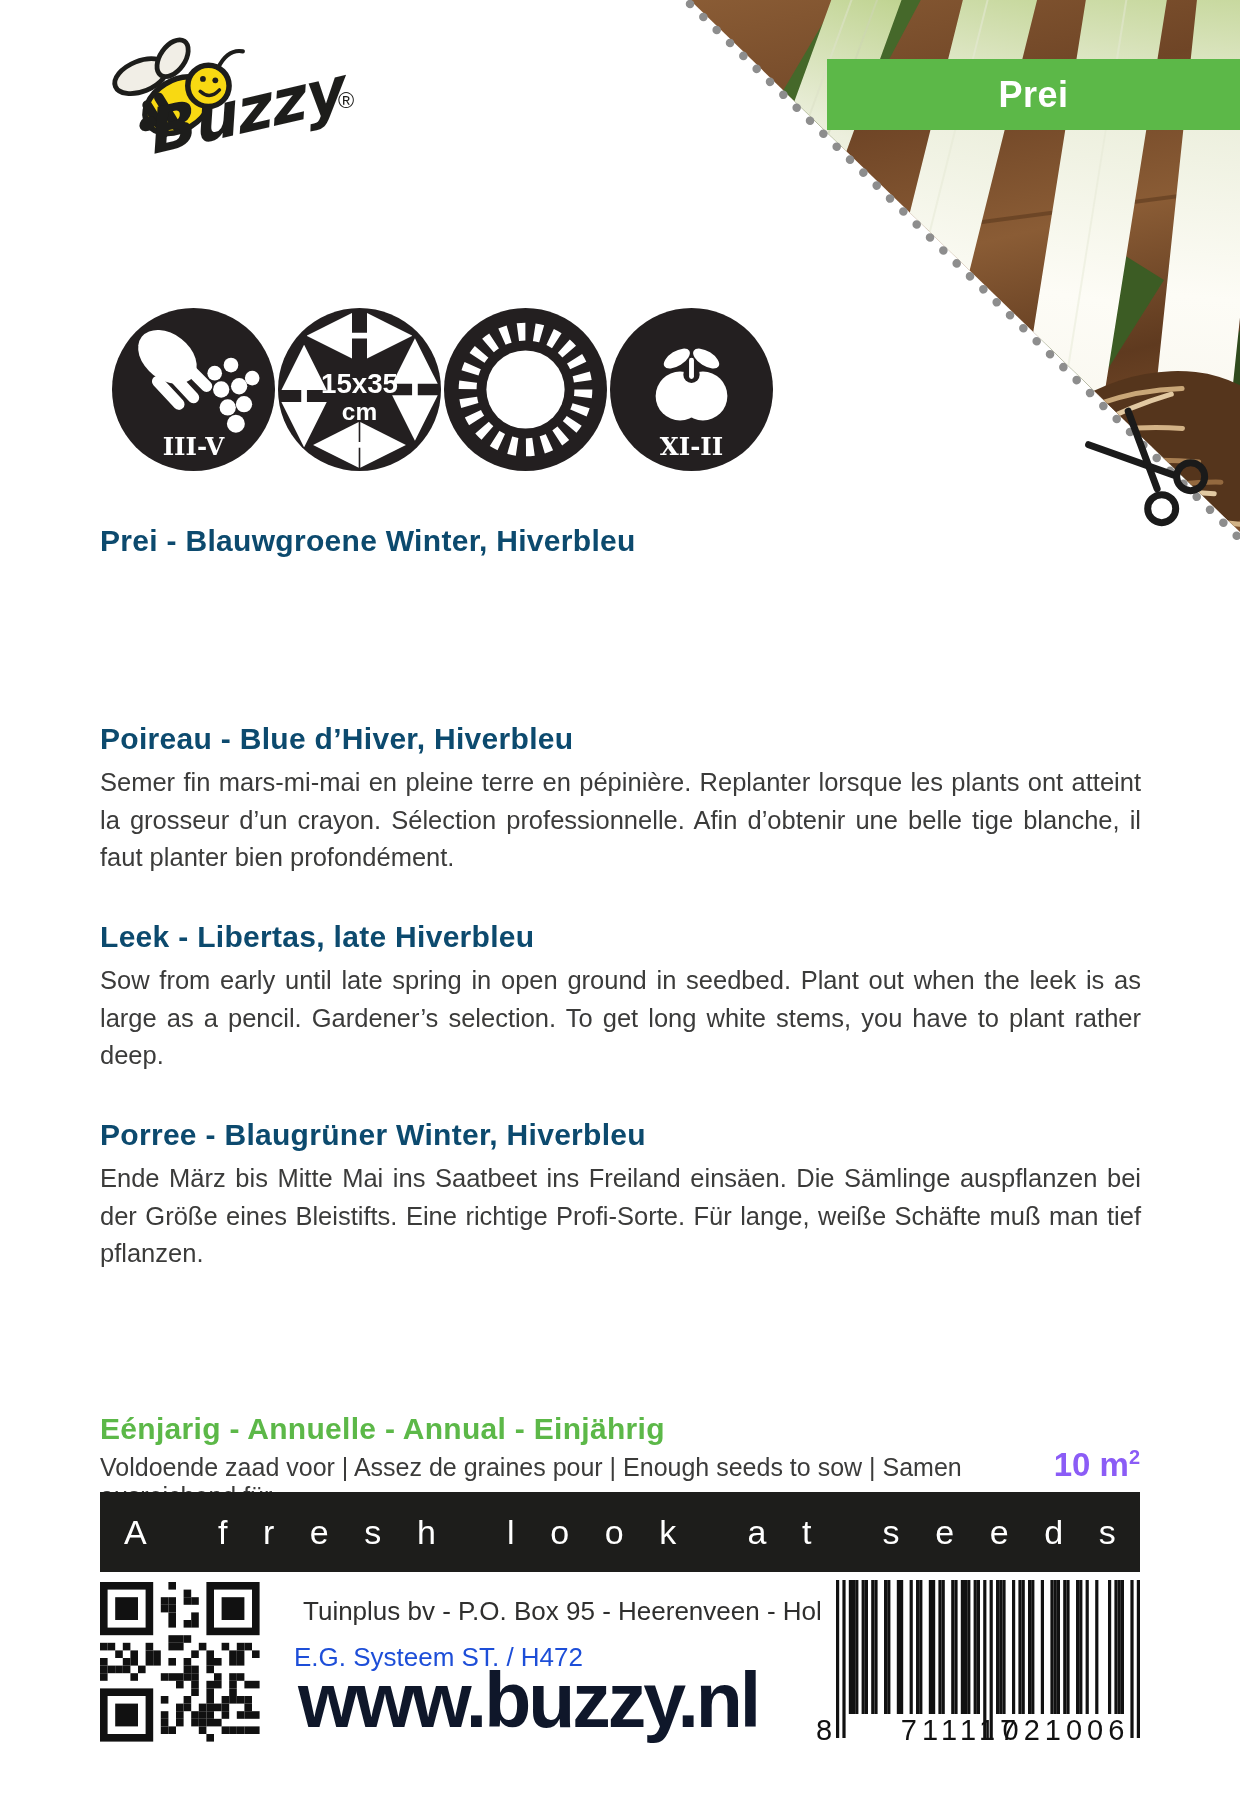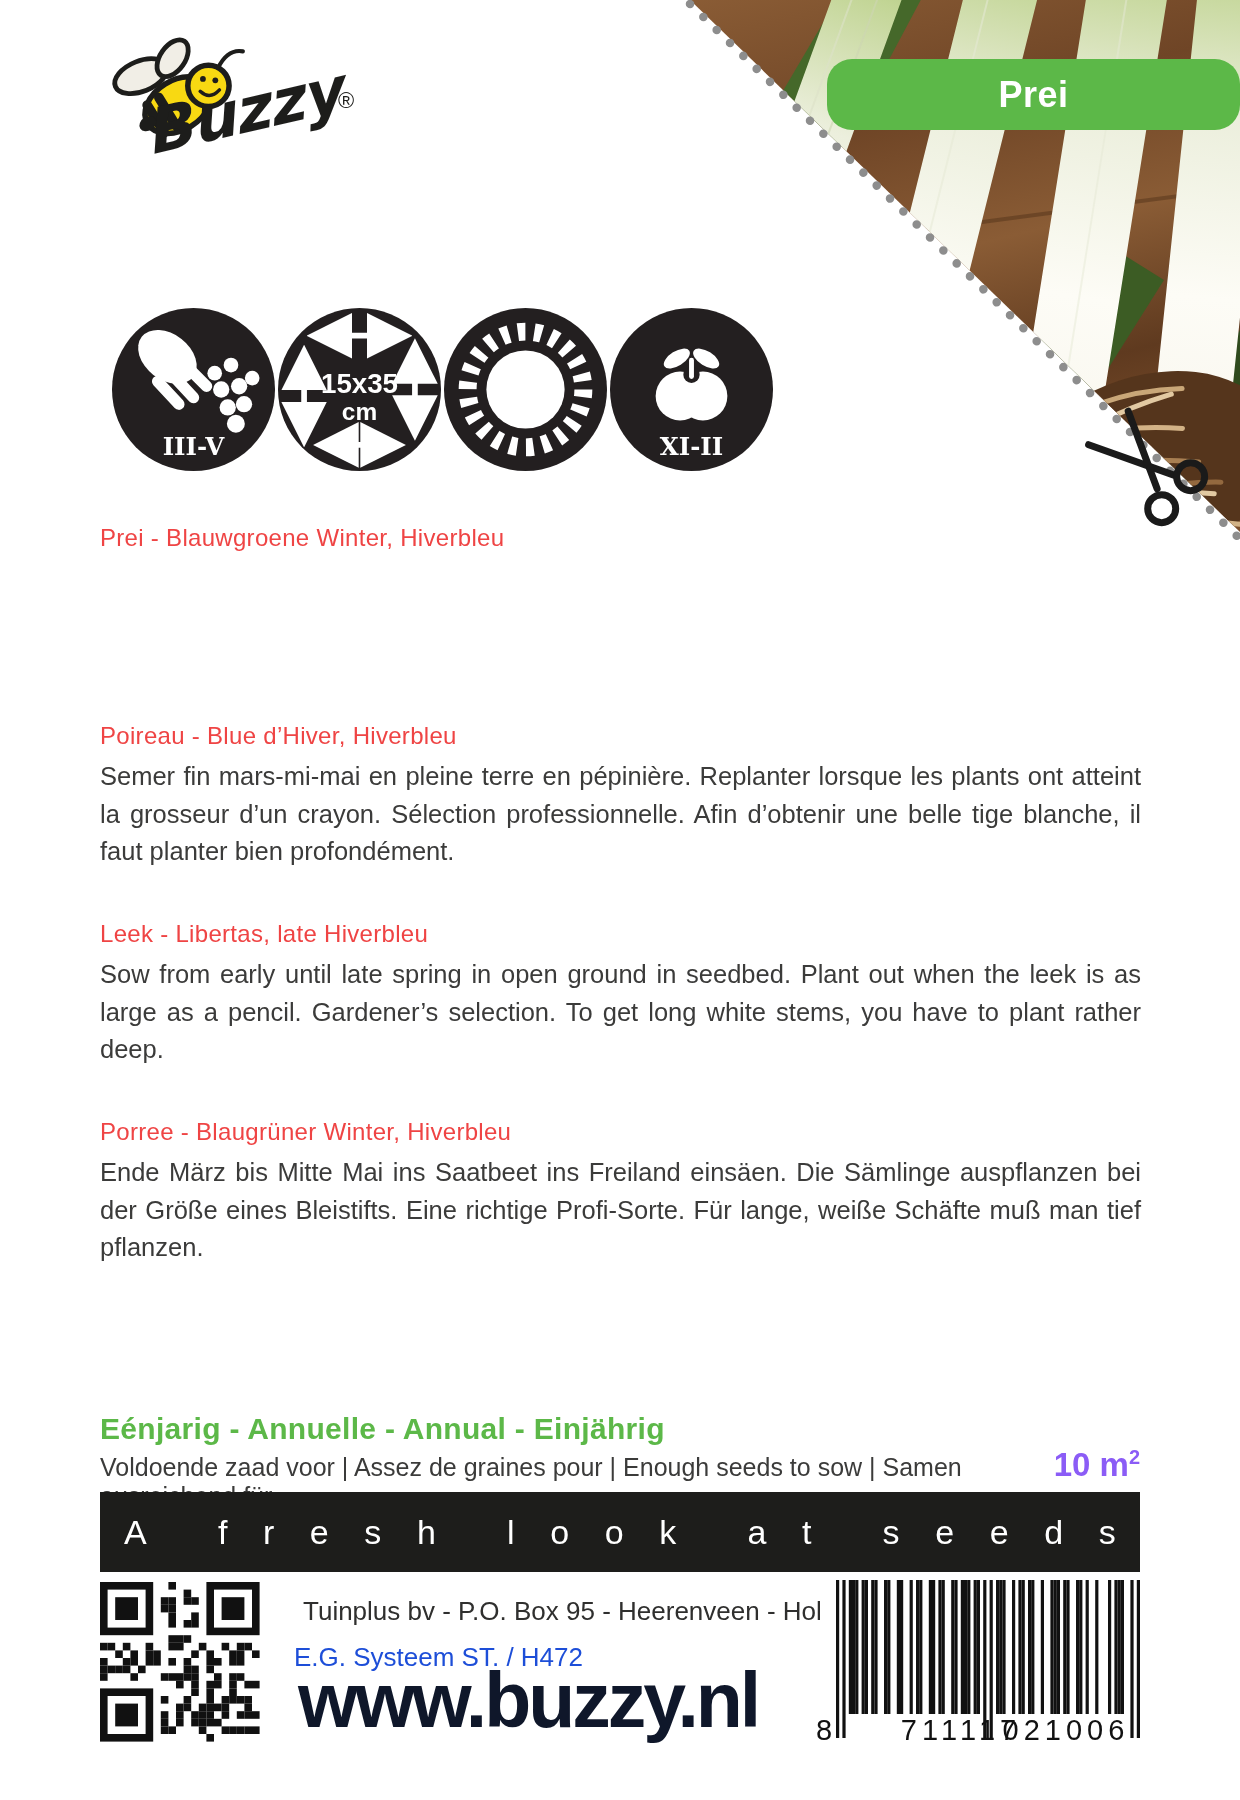--- a/index.html
+++ b/index.html
@@ -5,40 +5,40 @@
   html,body{margin:0;padding:0;background:#e8e8e8;}
   .page{position:relative;width:1240px;height:1800px;background:#fff;overflow:hidden;
         font-family:"Liberation Sans","DejaVu Sans",sans-serif;color:#3b3b3a;margin:0 auto;}
 
   
   .photo{position:absolute;left:680px;top:0;width:560px;height:540px;
          clip-path:polygon(10px 0,560px 0,560px 532px);}
   .photo svg{display:block;width:100%;height:100%;}
   .cutline{position:absolute;left:0;top:0;width:1240px;height:600px;pointer-events:none;}
   .banner{position:absolute;left:827px;top:59px;width:413px;height:71px;background:#5cb848;
-          display:flex;align-items:center;justify-content:center;z-index:4;border-radius:25px;}
+          display:flex;align-items:center;justify-content:center;z-index:4;}
   .banner span{color:#fff;font-size:36px;font-weight:bold;letter-spacing:.5px;}
   .scissors{position:absolute;left:1078px;top:396px;width:140px;height:140px;z-index:3;}
 
   
   .logo{position:absolute;left:95px;top:22px;width:330px;height:185px;}
   .bee{position:absolute;left:6px;top:10px;width:146px;height:120px;}
   .logo-text{position:absolute;left:60px;top:74px;font-size:62px;font-weight:bold;font-style:italic;
              color:#1d1d1b;transform:rotate(-13deg) skewX(-6deg);transform-origin:left bottom;
              letter-spacing:-1px;font-family:"DejaVu Sans",sans-serif;}
   .logo-reg{position:absolute;left:243px;top:66px;font-size:22px;color:#1d1d1b;}
 
   
   .icons{position:absolute;left:112px;top:308px;display:flex;gap:3px;}
   .icons svg{width:163px;height:163px;display:block;}
   .roman{font-family:"DejaVu Serif","Liberation Serif",serif;font-weight:bold;}
 
   
   .lang-section{position:absolute;left:100px;width:1041px;}
-  .lang-section h3{margin:0 0 8px 0;font-size:24px;font-weight:normal;color:#ef4444;letter-spacing:.3px;}
+  .lang-section h3{margin:0 0 8px 0;font-size:30px;font-weight:bold;color:#0c4a6e;letter-spacing:.3px;}
   .lang-section p{margin:0;font-size:25.5px;line-height:37.5px;text-align:justify;color:#3b3b3a;}
 
   .lifecycle{position:absolute;left:100px;top:1396px;font-size:30px;font-weight:bold;color:#5cb848;letter-spacing:.3px;margin-top:16px;}
 
   .seedline{position:absolute;left:100px;top:1446px;width:1040px;display:flex;
             justify-content:space-between;align-items:baseline;}
   .seedline .lbl{font-size:25px;color:#3b3b3a;}
   .seedline .qty{font-size:33px;font-weight:bold;color:#8b5cf6;white-space:nowrap;}
   .seedline .qty sup{font-size:20px;}
 

